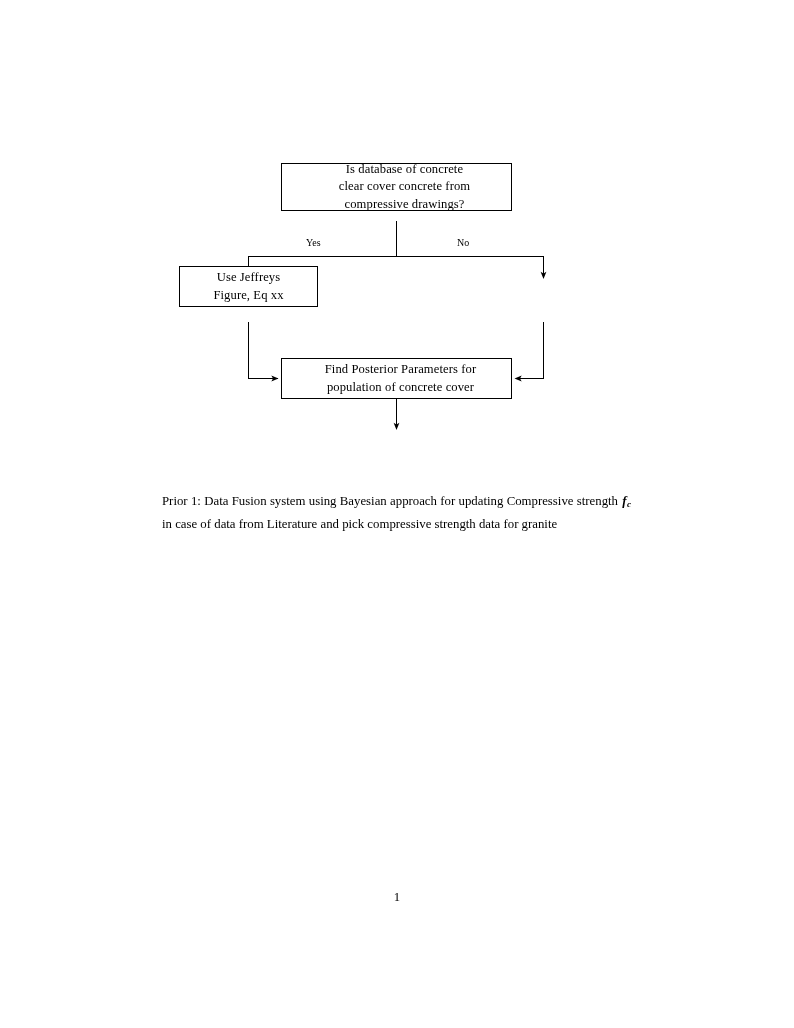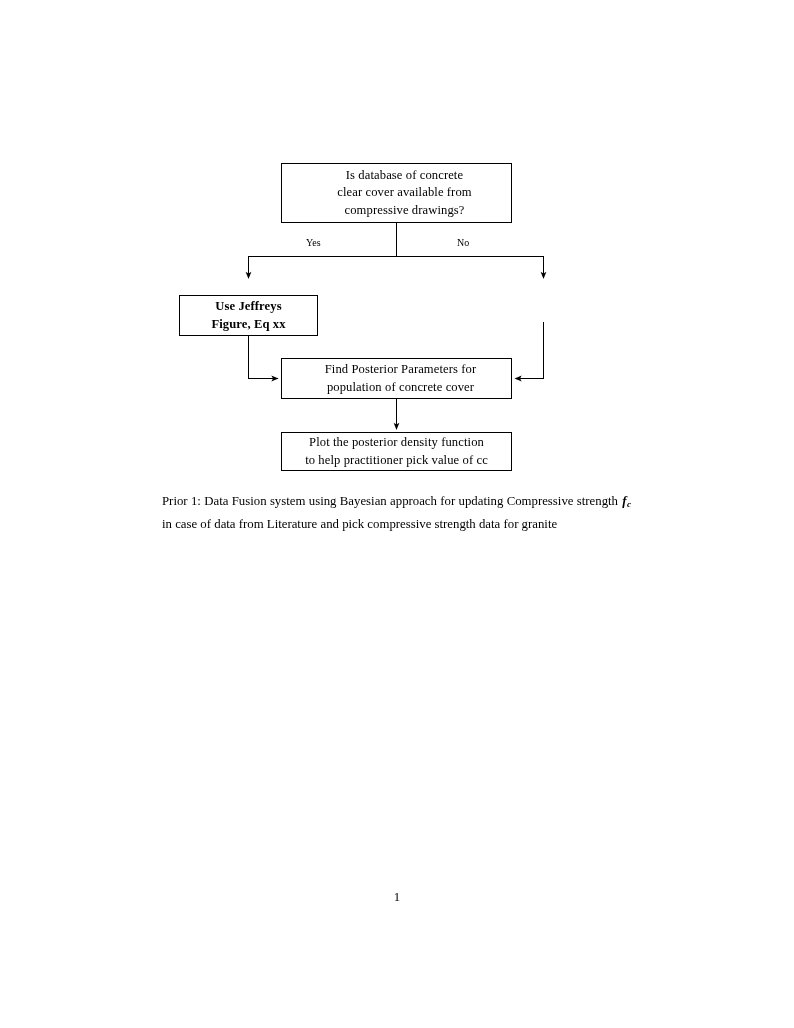--- a/index.html
+++ b/index.html
@@ -46,22 +46,22 @@
     text-align: center;
     font-size: 12.6px;
     line-height: 17.5px;
     letter-spacing: 0.1px;
   }
   .node .line {
     display: block;
     white-space: nowrap;
   }
   
-  #node-question { left: 281px; top: 163px;  width: 231px; height: 60px; padding-left: 16px; }
-  #node-jeffreys { left: 179px; top: 295px;  width: 139px; height: 41px; font-weight: bold; }
+  #node-question { left: 281px; top: 163px;  width: 231px; height: 48px; padding-left: 16px; }
+  #node-jeffreys { left: 179px; top: 266px;  width: 139px; height: 41px; }
   #node-conjugate{ left: 474px; top: 281px;  width: 140px; height: 41px; }
   #node-posterior{ left: 281px; top: 358px;  width: 231px; height: 41px; padding-left: 8px; }
   #node-plot     { left: 281px; top: 432px;  width: 231px; height: 39px; }
 
   .edge-label {
     position: absolute;
     font-size: 10px;
     line-height: 14px;
     white-space: nowrap;
   }
@@ -134,39 +134,35 @@
         <polyline points="248.5,322 248.5,378.5 277.5,378.5" marker-end="url(#arrowRight)"></polyline>
 
         <polyline points="543.5,322 543.5,378.5 515.5,378.5" marker-end="url(#arrowLeft)"></polyline>
 
         <line x1="396.5" y1="399" x2="396.5" y2="429" marker-end="url(#arrowDown)"></line>
       </g>
     </svg>
 
     <div class="node" id="node-question">
       <span class="line">Is database of concrete</span>
-      <span class="line">clear cover available from</span>
+      <span class="line">clear cover concrete from</span>
       <span class="line">compressive drawings?</span>
     </div>
 
     <div class="node" id="node-jeffreys">
       <span class="line">Use Jeffreys</span>
       <span class="line">Figure, Eq xx</span>
     </div>
 
 
     <div class="node" id="node-posterior">
       <span class="line">Find Posterior Parameters for</span>
       <span class="line">population of concrete cover</span>
     </div>
 
-    <div class="node" id="node-plot">
-      <span class="line">Plot the posterior density function</span>
-      <span class="line">to help practitioner pick value of cc</span>
-    </div>
 
     <span class="edge-label" id="label-yes">Yes</span>
     <span class="edge-label" id="label-no">No</span>
 
   </div>
 
   <div id="caption"><span>Prior 1:</span> <span>Data Fusion system using Bayesian approach for updating Compressive strength</span> <span class="mathvar"><span>f</span><sub>c</sub></span> <span>in case of data from Literature and pick compressive strength data for granite</span></div>
 
   <div id="folio">1</div>
 

